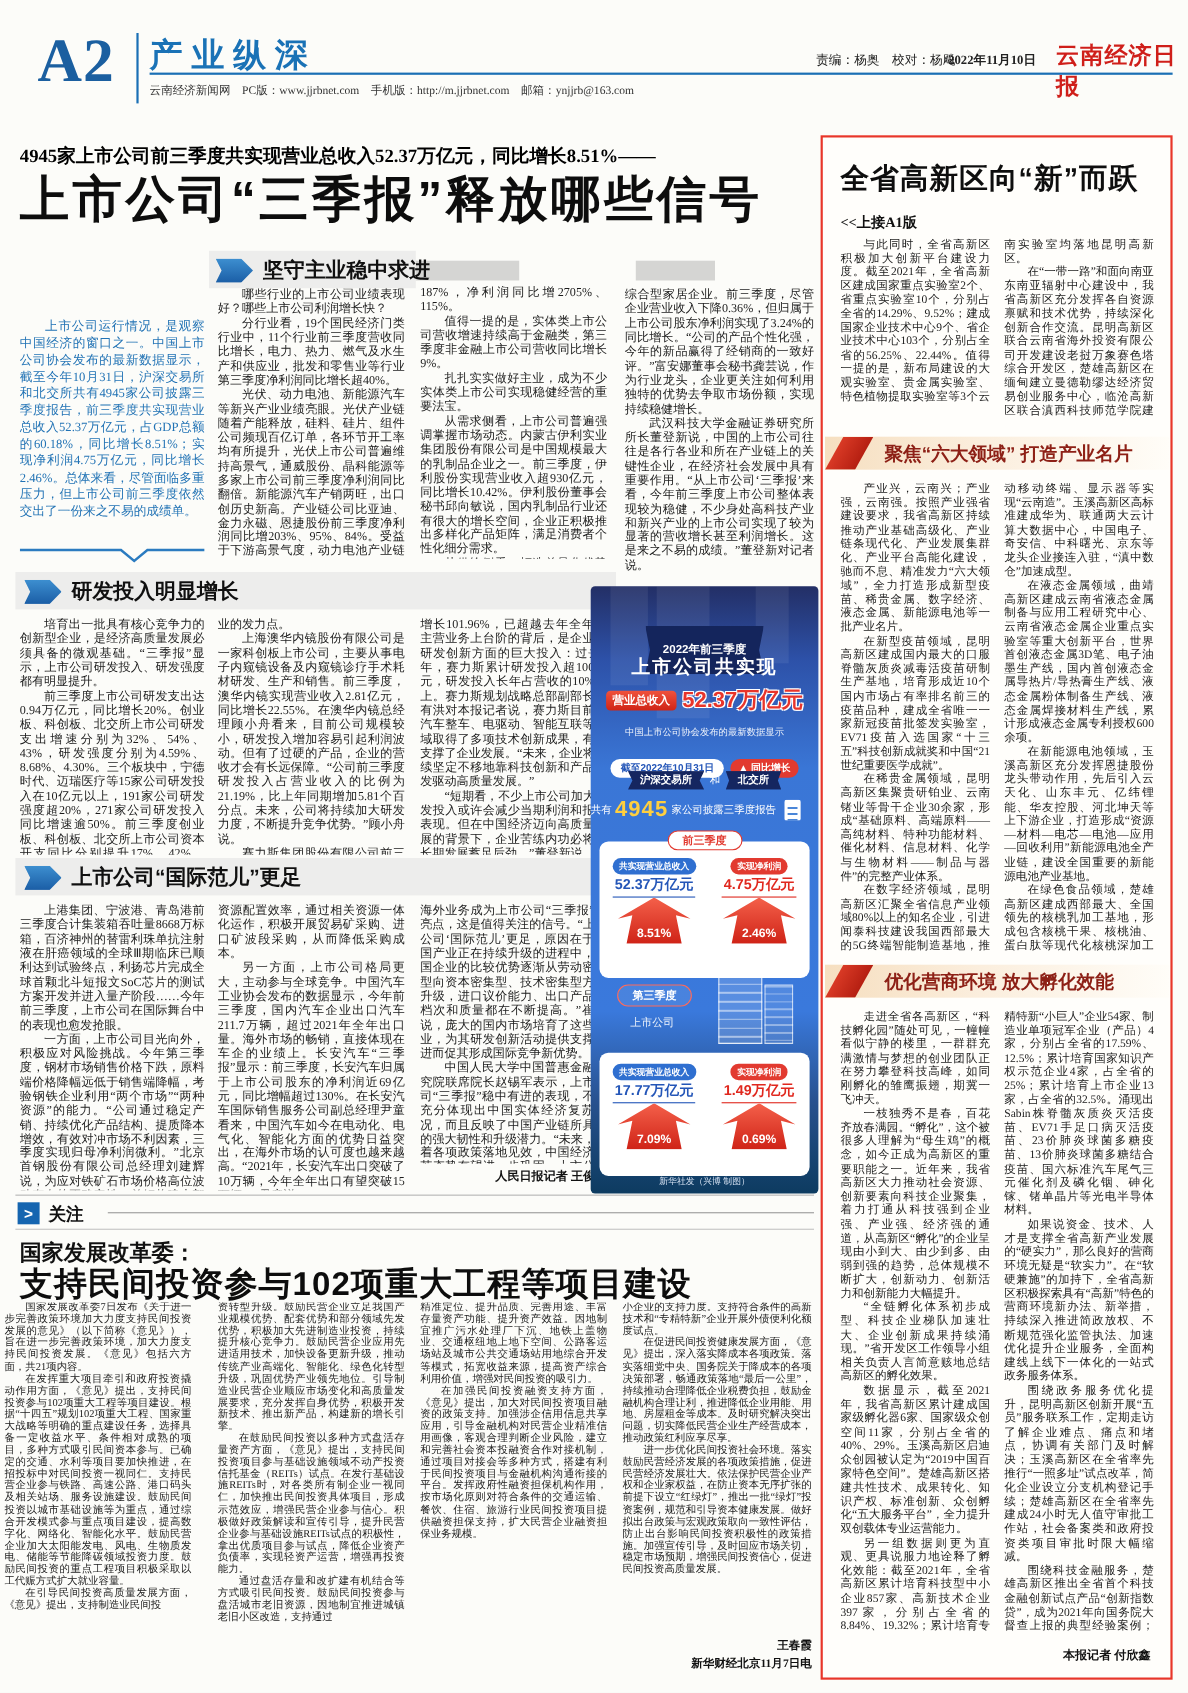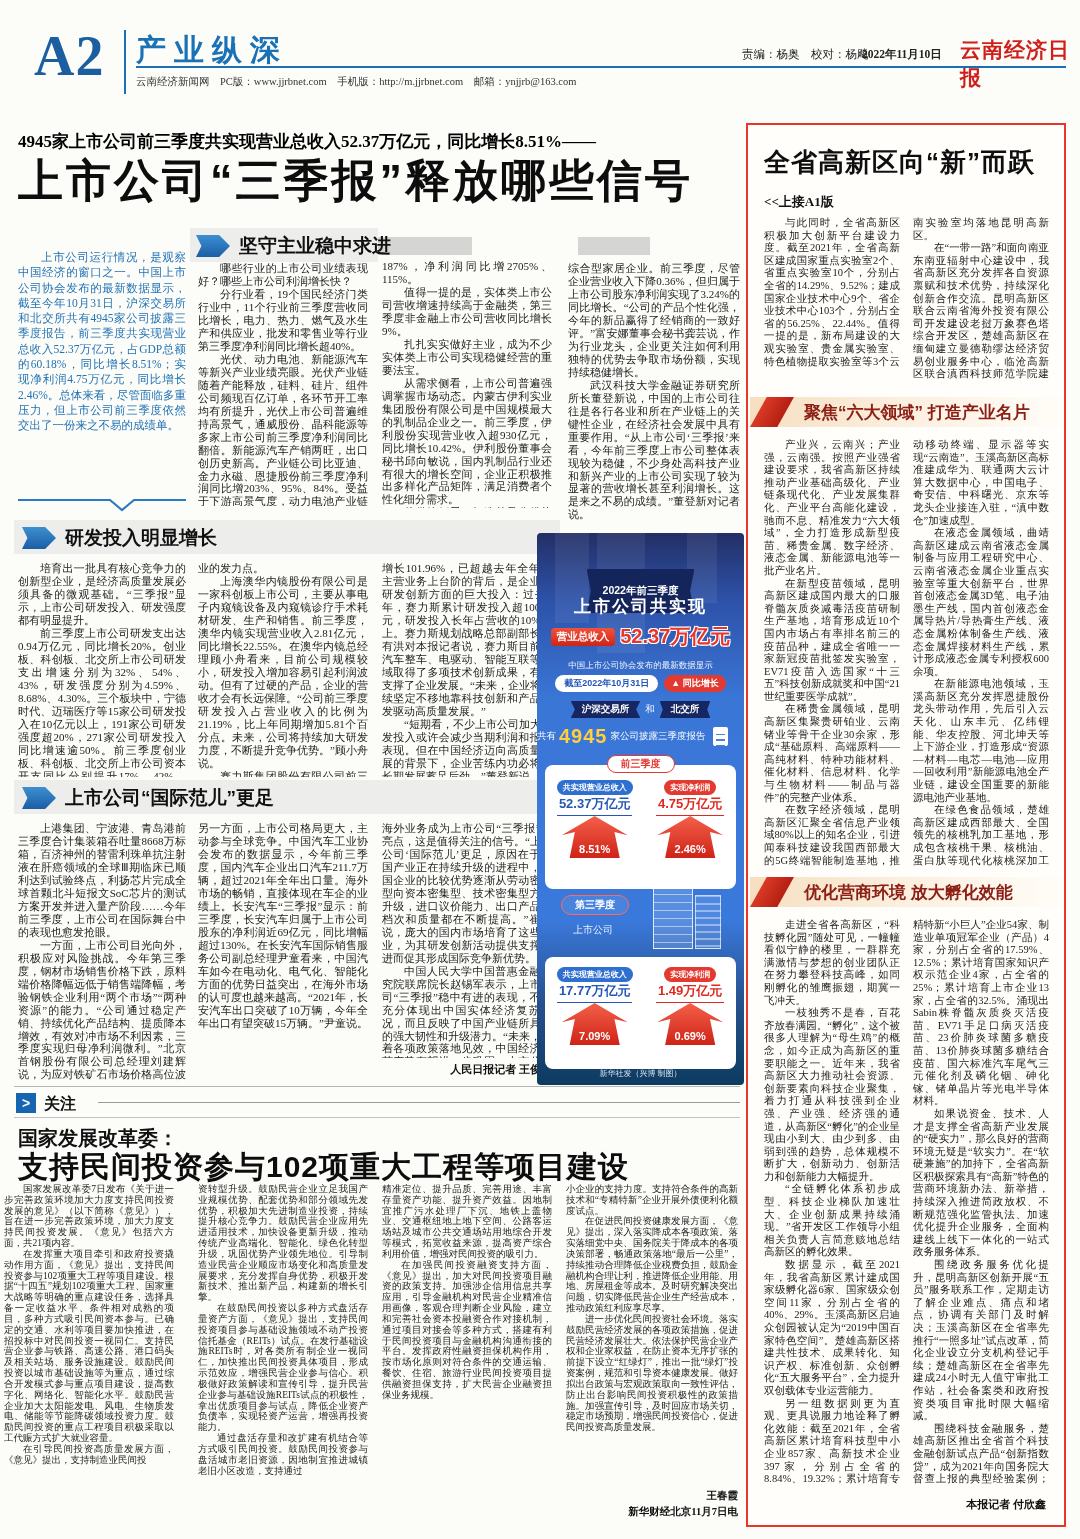--- a/index.html
+++ b/index.html
@@ -3,21 +3,21 @@
 <meta charset="utf-8">
 <title>A2 产业纵深</title>
 <style>
   html,body{margin:0;padding:0;background:#e8e8e4;}
   .page{position:relative;width:1080px;height:1539px;background:#fcfcf9;font-family:"Liberation Serif",serif;overflow:hidden;margin:0 auto;}
   .abs{position:absolute;}
   
   .col{position:absolute;text-align:justify;overflow:hidden;color:#1b1b1b;font-size:11px;line-height:1.18;}
   .col p{margin:0;text-indent:2em;}
   .cont p:first-child{text-indent:0;}
-  .intro{color:#2273b5;font-size:11.5px;line-height:1.33;}
+  .intro{color:#2273b5;font-size:11.5px;line-height:1.33;margin-top:40px;}
   .smallcol{font-size:9.5px;line-height:1.14;}
   
   .sec-band{position:absolute;background:#ededec;}
   .sec-head{position:absolute;display:flex;align-items:center;gap:9px;font-family:"Liberation Sans",sans-serif;font-weight:900;font-size:19px;color:#101010;}
   .arrow-icon{width:34px;height:22px;flex:none;background:linear-gradient(180deg,#3d8fd0,#1b5ea6);clip-path:polygon(0 0,68% 0,100% 50%,68% 100%,0 100%,16% 50%);}
   .byline{position:absolute;font-weight:bold;text-align:right;font-size:11px;color:#111;}
   .rule{position:absolute;background:#9a9a9a;}
   .grey-box{position:absolute;background:#d5d5d3;}
   
   .edition{position:absolute;left:34px;top:24px;font-family:"Liberation Serif",serif;font-weight:bold;font-size:56px;color:#1b5fa0;letter-spacing:1px;}
@@ -30,21 +30,21 @@
   .headline{position:absolute;left:18px;top:151px;width:722px;font-family:"Liberation Sans",sans-serif;font-weight:900;font-size:45px;letter-spacing:3px;color:#0d0d0d;}
   
   .ig{position:absolute;left:537px;top:533px;width:207px;height:552px;border-radius:4px;color:#fff;overflow:hidden;font-family:"Liberation Sans",sans-serif;background:linear-gradient(180deg,#232f66 0%,#2d51a8 12%,#3a76d6 30%,#3a79dc 70%,#27518e 85%,#0d3b60 100%);}
   .bld{position:absolute;background:rgba(255,255,255,.07);}
   .ribbon{position:absolute;left:50%;transform:translateX(-50%);top:36px;background:#14255c;padding:15px 16px;font-size:10.5px;font-weight:bold;white-space:nowrap;clip-path:polygon(0 0,100% 0,96% 50%,100% 100%,0 100%,4% 50%);}
   .ig-title{position:absolute;top:62px;width:100%;text-align:center;font-size:17px;font-weight:900;letter-spacing:2px;}
   .rev-row{position:absolute;top:90px;width:100%;display:flex;justify-content:center;align-items:center;gap:5px;}
   .red-pill{background:linear-gradient(180deg,#f0523c,#cf2416);border-radius:4px;padding:2px 6px;font-size:10.5px;font-weight:bold;white-space:nowrap;}
   .rev-val{font-size:20px;font-weight:900;color:#e8352b;white-space:nowrap;text-shadow:-1px -1px 0 #fff,1px -1px 0 #fff,-1px 1px 0 #fff,1px 1px 0 #fff;}
   .ig-note{position:absolute;top:127px;width:100%;text-align:center;font-size:8.5px;color:#eef3fc;}
-  .pill-row{position:absolute;top:142px;width:100%;display:flex;justify-content:center;gap:6px;align-items:flex-end;}
+  .pill-row{position:absolute;top:157px;width:100%;display:flex;justify-content:center;gap:6px;align-items:flex-end;}
   .white-pill{background:#fff;color:#2456b8;font-size:9px;font-weight:bold;border-radius:9px;padding:2px 9px;white-space:nowrap;}
   .yoy-pill{background:#e23a30;color:#fff;font-size:9px;font-weight:bold;border-radius:9px;padding:2px 7px;white-space:nowrap;}
   .ex-row{position:absolute;top:168px;width:100%;display:flex;justify-content:center;align-items:center;gap:5px;font-size:9.5px;}
   .navy-pill{background:#152660;color:#fff;font-size:9.5px;font-weight:bold;padding:2px 11px;clip-path:polygon(0 0,100% 0,94% 50%,100% 100%,0 100%,6% 50%);white-space:nowrap;}
   .count-row{position:absolute;top:192px;width:100%;display:flex;align-items:center;gap:3px;font-size:9.5px;}
   .count-num{font-size:20px;font-weight:900;color:#ffcf3f;letter-spacing:1px;}
   .doc-icon{width:15px;height:19px;background:#fff;border-radius:2px;margin-left:4px;background-image:repeating-linear-gradient(180deg,transparent 0 4px,#4a86d8 4px 5.5px);background-size:9px 100%;background-position:3px 3px;background-repeat:no-repeat;}
   .card{position:absolute;left:8px;width:191px;background:#fff;border-radius:8px;color:#333;}
   .period-pill{position:absolute;left:50%;transform:translateX(-50%);top:-10px;background:#fff;border:1.5px solid #e23a30;color:#e23a30;font-size:10px;font-weight:bold;border-radius:10px;padding:1px 13px;white-space:nowrap;}
   .card-grid{display:flex;justify-content:space-around;padding-top:15px;}
@@ -147,20 +147,21 @@
   <div class="sec-band" style="left:14px;top:780px;width:546px;height:34px;"></div>
   <div class="sec-head" style="left:22px;top:785px;">
     <span class="arrow-icon"></span>
     <span>上市公司“国际范儿”更足</span>
   </div>
   <div class="col" style="left:18px;top:822px;width:168px;height:260px;">
       <p>上港集团、宁波港、青岛港前三季度合计集装箱吞吐量8668万标箱，百济神州的替雷利珠单抗注射液在肝癌领域的全球Ⅲ期临床已顺利达到试验终点，利扬芯片完成全球首颗北斗短报文SoC芯片的测试方案开发并进入量产阶段……今年前三季度，上市公司在国际舞台中的表现也愈发抢眼。</p>
       <p>一方面，上市公司目光向外，积极应对风险挑战。今年第三季度，钢材市场销售价格下跌，原料端价格降幅远低于销售端降幅，考验钢铁企业利用“两个市场”“两种资源”的能力。“公司通过稳定产销、持续优化产品结构、提质降本增效，有效对冲市场不利因素，三季度实现归母净利润微利。”北京首钢股份有限公司总经理刘建辉说，为应对铁矿石市场价格高位波动存在的不确定性，首钢构建内部市场化机制，提高</p>
     </div>
   <div class="col cont" style="left:198px;top:822px;width:170px;height:260px;">
+      <p>资源配置效率，通过相关资源一体化运作，积极开展贸易矿采购、进口矿波段采购，从而降低采购成本。</p>
       <p>另一方面，上市公司格局更大，主动参与全球竞争。中国汽车工业协会发布的数据显示，今年前三季度，国内汽车企业出口汽车211.7万辆，超过2021年全年出口量。海外市场的畅销，直接体现在车企的业绩上。长安汽车“三季报”显示：前三季度，长安汽车归属于上市公司股东的净利润近69亿元，同比增幅超过130%。在长安汽车国际销售服务公司副总经理尹童看来，中国汽车如今在电动化、电气化、智能化方面的优势日益突出，在海外市场的认可度也越来越高。“2021年，长安汽车出口突破了10万辆，今年全年出口有望突破15万辆。”尹童说。</p>
     </div>
   <div class="col cont" style="left:382px;top:822px;width:170px;height:236px;">
       <p>海外业务成为上市公司“三季报”的亮点，这是值得关注的信号。“上市公司‘国际范儿’更足，原因在于中国产业正在持续升级的进程中，中国企业的比较优势逐渐从劳动密集型向资本密集型、技术密集型方向升级，进口议价能力、出口产品的档次和质量都在不断提高。”崔凡说，庞大的国内市场培育了这些企业，为其研发创新活动提供支撑，进而促其形成国际竞争新优势。</p>
       <p>中国人民大学中国普惠金融研究院联席院长赵锡军表示，上市公司“三季报”稳中有进的表现，不仅充分体现出中国实体经济复苏情况，而且反映了中国产业链所具有的强大韧性和升级潜力。“未来，随着各项政策落地见效，中国经济复苏态势有望进一步巩固，上市公司也将释放更大的发展带动效应。”赵锡军说。</p>
     </div>
   <div class="byline" style="left:382px;top:1062px;width:170px;">人民日报记者 王俊岭</div>
 
   <div class="ig">
     <div class="bld" style="left:18px;top:0;width:34px;height:90px;"></div>

